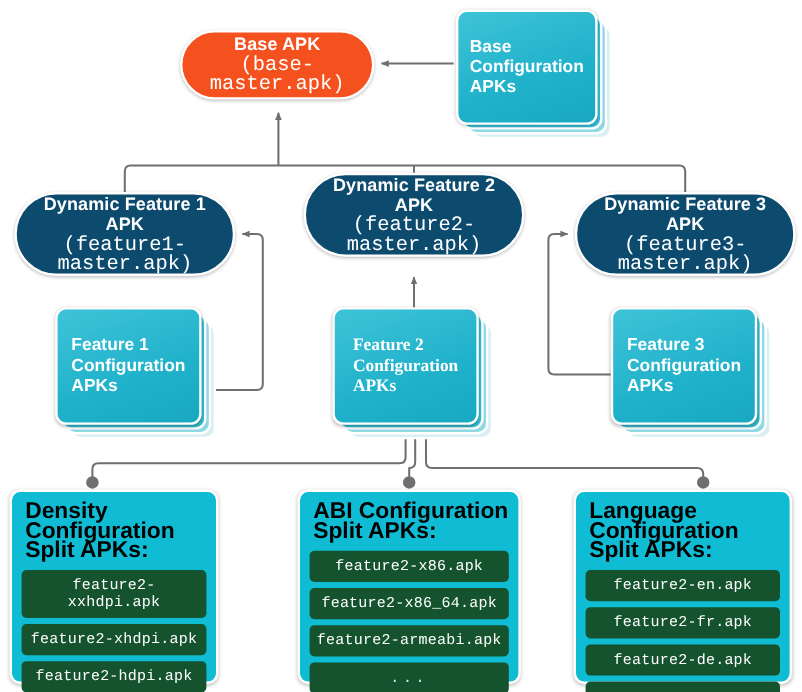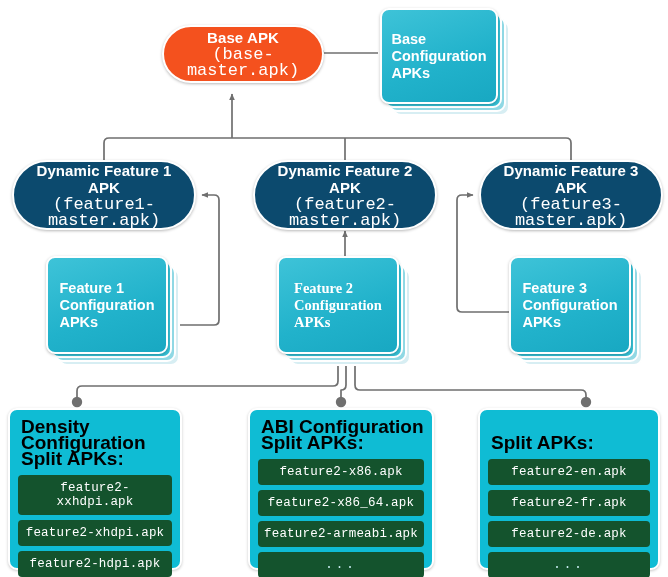--- a/index.html
+++ b/index.html
@@ -155,21 +155,21 @@
       <path d="M355,362 L355,385 Q355,390 360,390 L581,390 Q586,390 586,395 L586,400"></path>
     </g>
 
     <g fill="#6f6f6f" stroke="none">
       <circle cx="77" cy="402" r="5.2"></circle>
       <circle cx="341" cy="402" r="5.2"></circle>
       <circle cx="586" cy="402" r="5.2"></circle>
     </g>
   </svg>
 
-  <div class="pill orange" style="left:162px; top:25px; width:162px; height:58px;">
+  <div class="pill orange" style="left:150px; top:25px; width:162px; height:58px;">
     <div class="t1">Base APK</div>
     <div class="t2">(base-master.apk)</div>
   </div>
 
   <div class="stackwrap" style="left:380px; top:8px; width:132px; height:110px;">
     <div class="sh sh3" style="left:12px; top:12px; width:118px; height:96px;"></div>
     <div class="sh sh2" style="left:8px; top:8px; width:118px; height:96px;"></div>
     <div class="sh sh1" style="left:4px; top:4px; width:118px; height:96px;"></div>
     <div class="card" style="width:118px; height:96px;">
       <div>
@@ -179,21 +179,21 @@
       </div>
     </div>
   </div>
 
   <div class="pill green" style="left:12px; top:160px; width:184px; height:70px;">
     <div class="t1">Dynamic Feature 1</div>
     <div class="t1">APK</div>
     <div class="t2">(feature1-master.apk)</div>
   </div>
 
-  <div class="pill green" style="left:253px; top:160px; width:184px; height:70px;">
+  <div class="pill green" style="left:253px; top:144px; width:184px; height:70px;">
     <div class="t1">Dynamic Feature 2</div>
     <div class="t1">APK</div>
     <div class="t2">(feature2-master.apk)</div>
   </div>
 
   <div class="pill green" style="left:479px; top:160px; width:184px; height:70px;">
     <div class="t1">Dynamic Feature 3</div>
     <div class="t1">APK</div>
     <div class="t2">(feature3-master.apk)</div>
   </div>
@@ -258,21 +258,21 @@
     <div class="rows">
       <div class="row">feature2-x86.apk</div>
       <div class="row">feature2-x86_64.apk</div>
       <div class="row">feature2-armeabi.apk</div>
       <div class="row ellipsis">...</div>
     </div>
   </div>
 
   <div class="splitcard" style="left:478px; top:408px; width:182px; height:162px;">
     <div class="sc-title">
-      <br>
+      <span>Language Configuration</span><br>
       <span>Split APKs:</span>
     </div>
     <div class="rows">
       <div class="row">feature2-en.apk</div>
       <div class="row">feature2-fr.apk</div>
       <div class="row">feature2-de.apk</div>
       <div class="row ellipsis">...</div>
     </div>
   </div>
 

